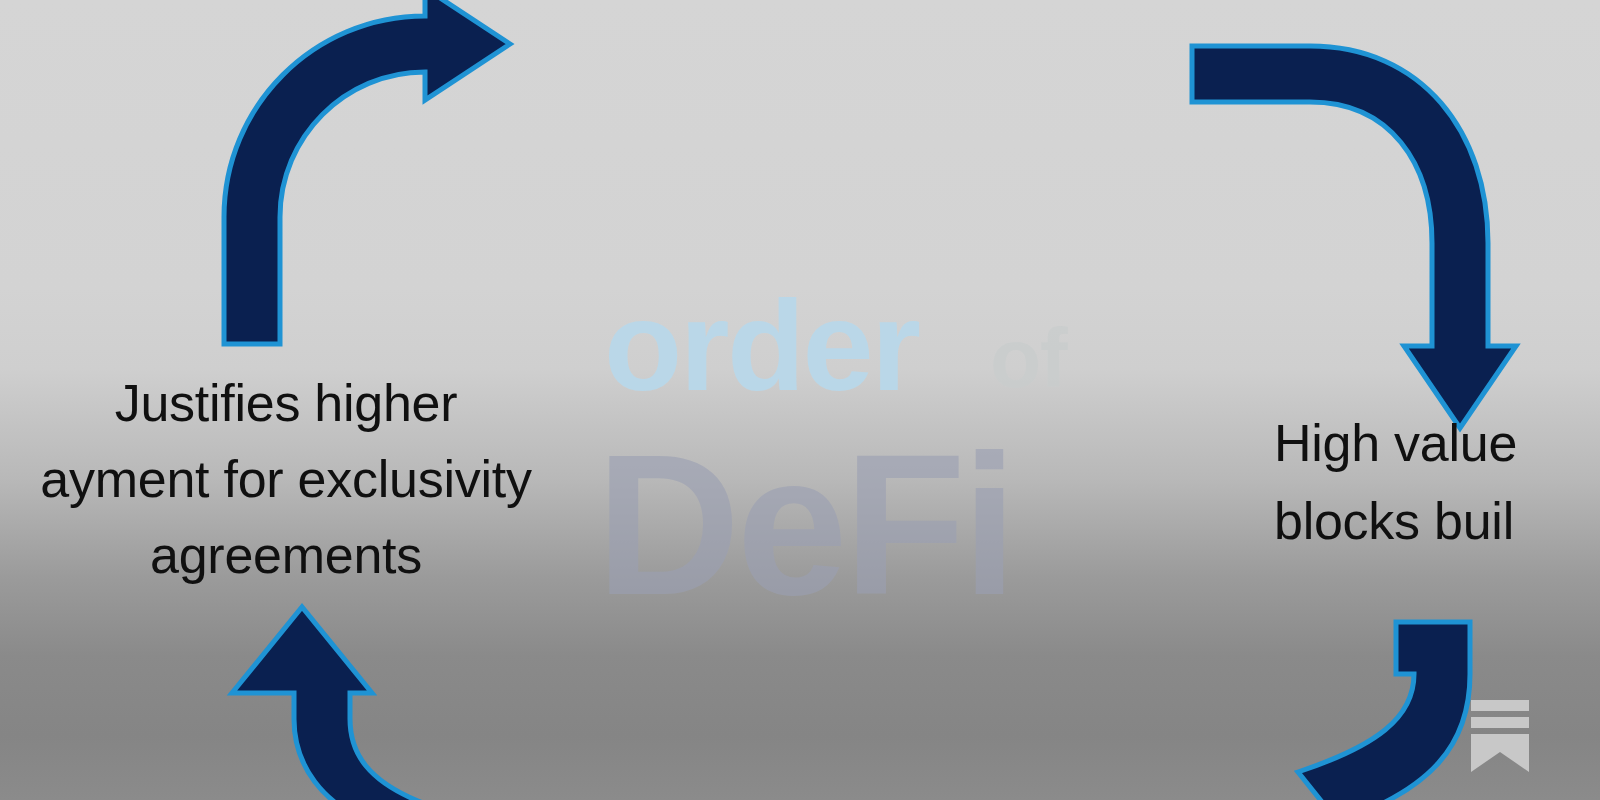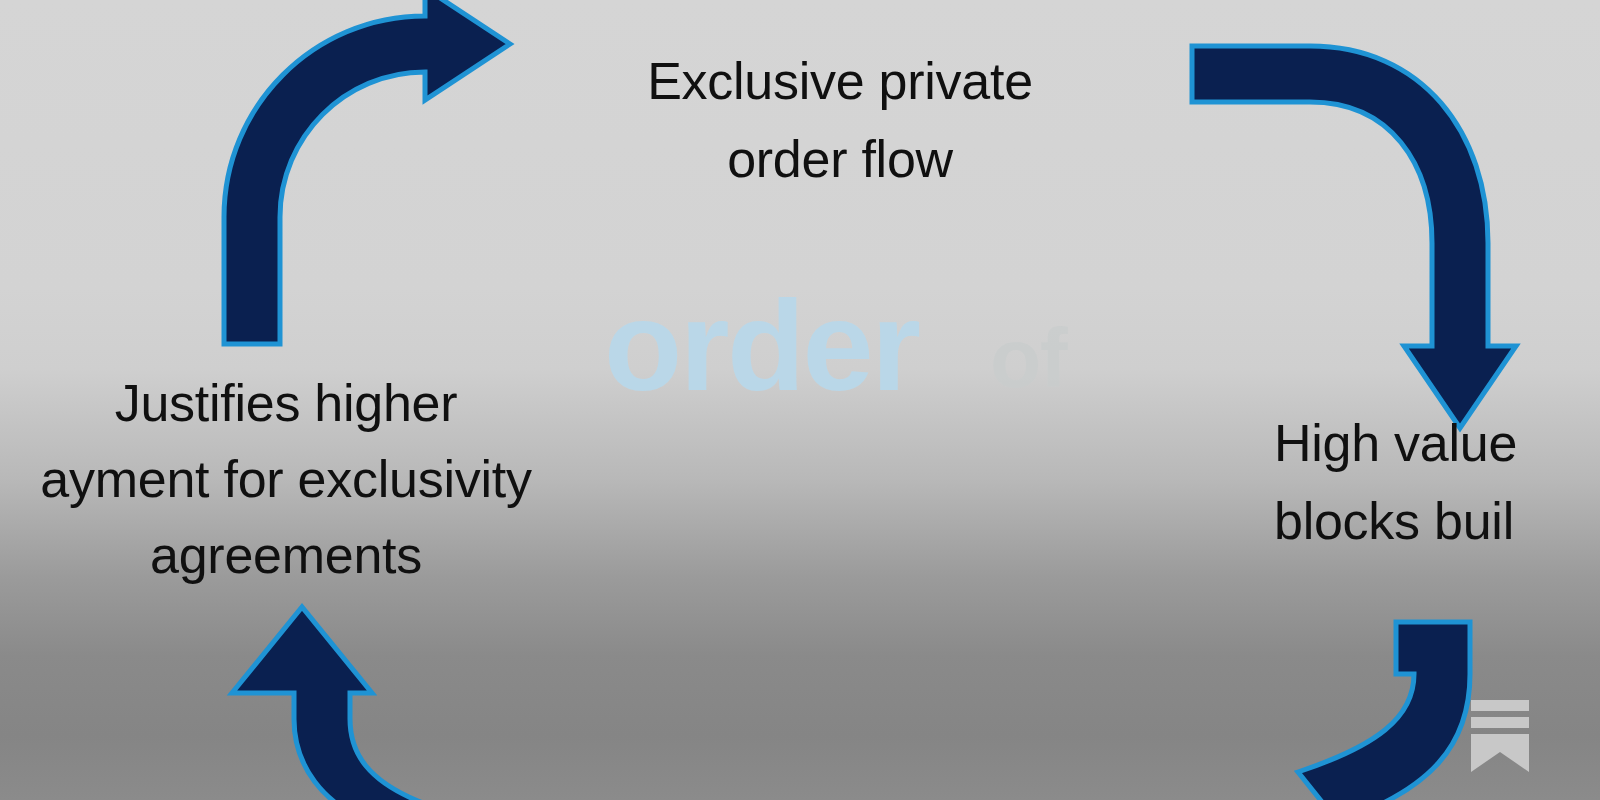--- a/index.html
+++ b/index.html
@@ -92,20 +92,21 @@
     width:58px; height:72px;
   }
 </style>
 </head>
 <body>
 
 <div id="stage">
 
   <div class="wm" id="wm-dose">order</div>
   <div class="wm" id="wm-of">of</div>
+  <div class="wm" id="wm-defi">DeFi</div>
 
   <svg class="arrow-svg" id="arrow-top-left" viewBox="0 0 330 360">
     <g>
       <path d="M 14 342
                L 14 215
                C 14 104, 104 14, 215 14
                L 215 -14
                L 300 42
                L 215 98
                L 215 70
@@ -149,24 +150,20 @@
       <path d="M 116 22
                L 190 22
                L 190 74
                C 190 146, 150 190, 58 222
                L 18 172
                C 96 146, 134 118, 134 74
                L 116 74 Z" fill="#0a2050" stroke="#1f93d4" stroke-width="5" stroke-linejoin="miter"></path>
     </g>
   </svg>
 
-  <div class="label" id="label-top">
-    <div>Exclusive private</div>
-    <div>order flow</div>
-  </div>
 
   <div class="label" id="label-left">
     <div>Justifies higher</div>
     <div>ayment for exclusivity</div>
     <div>agreements</div>
   </div>
 
   <div class="label" id="label-right">
     <div>High value</div>
     <div>blocks buil</div>

